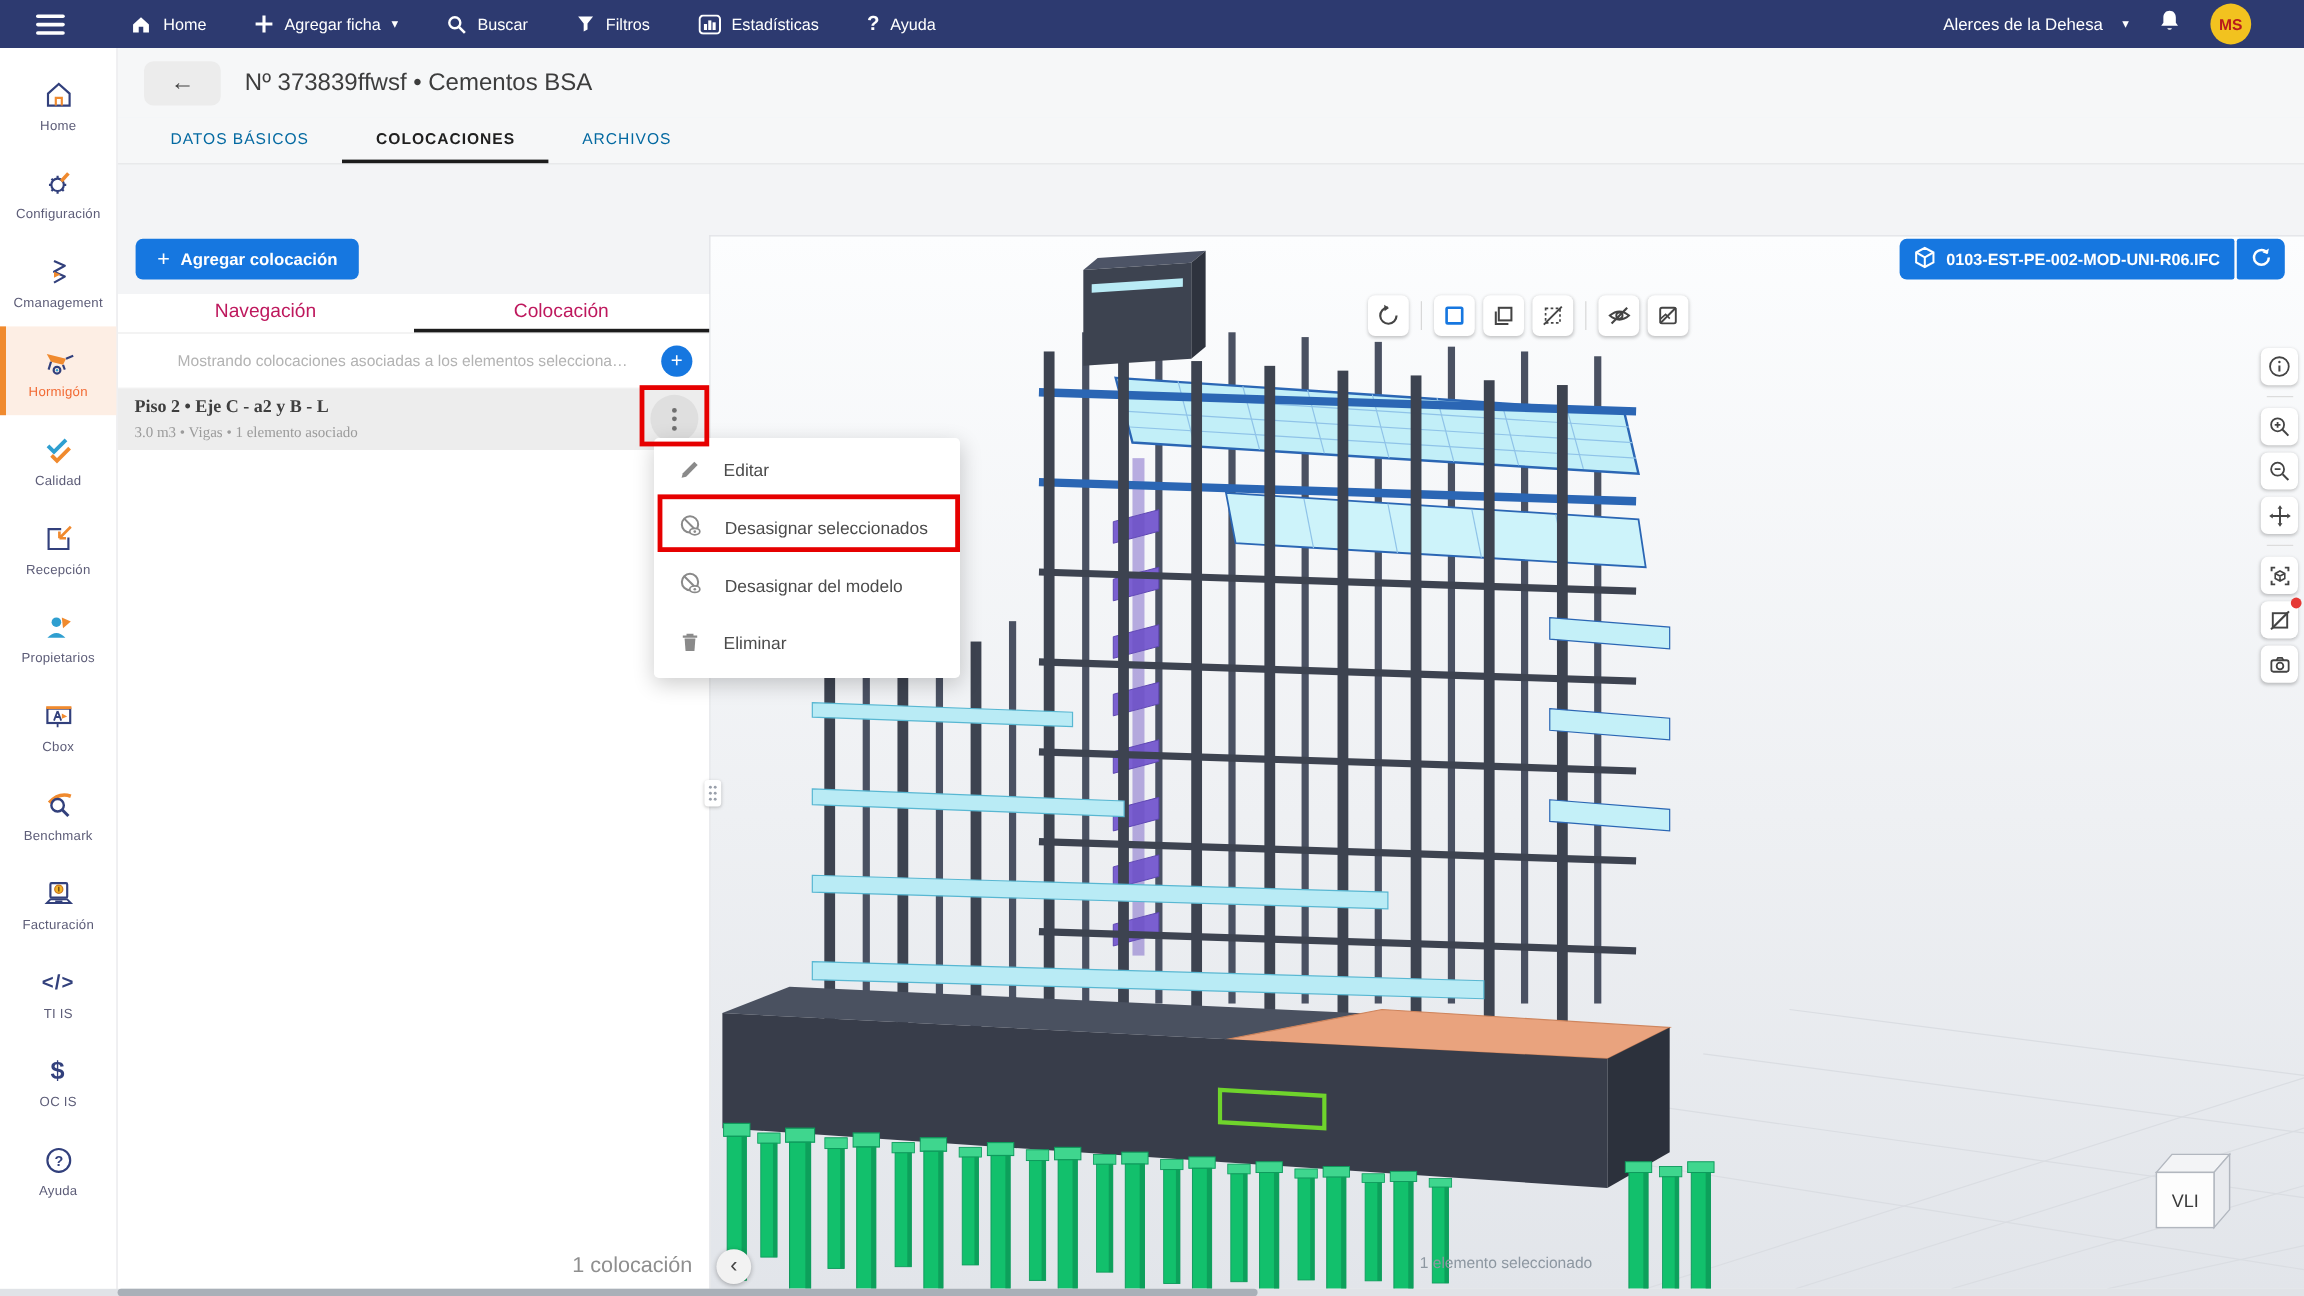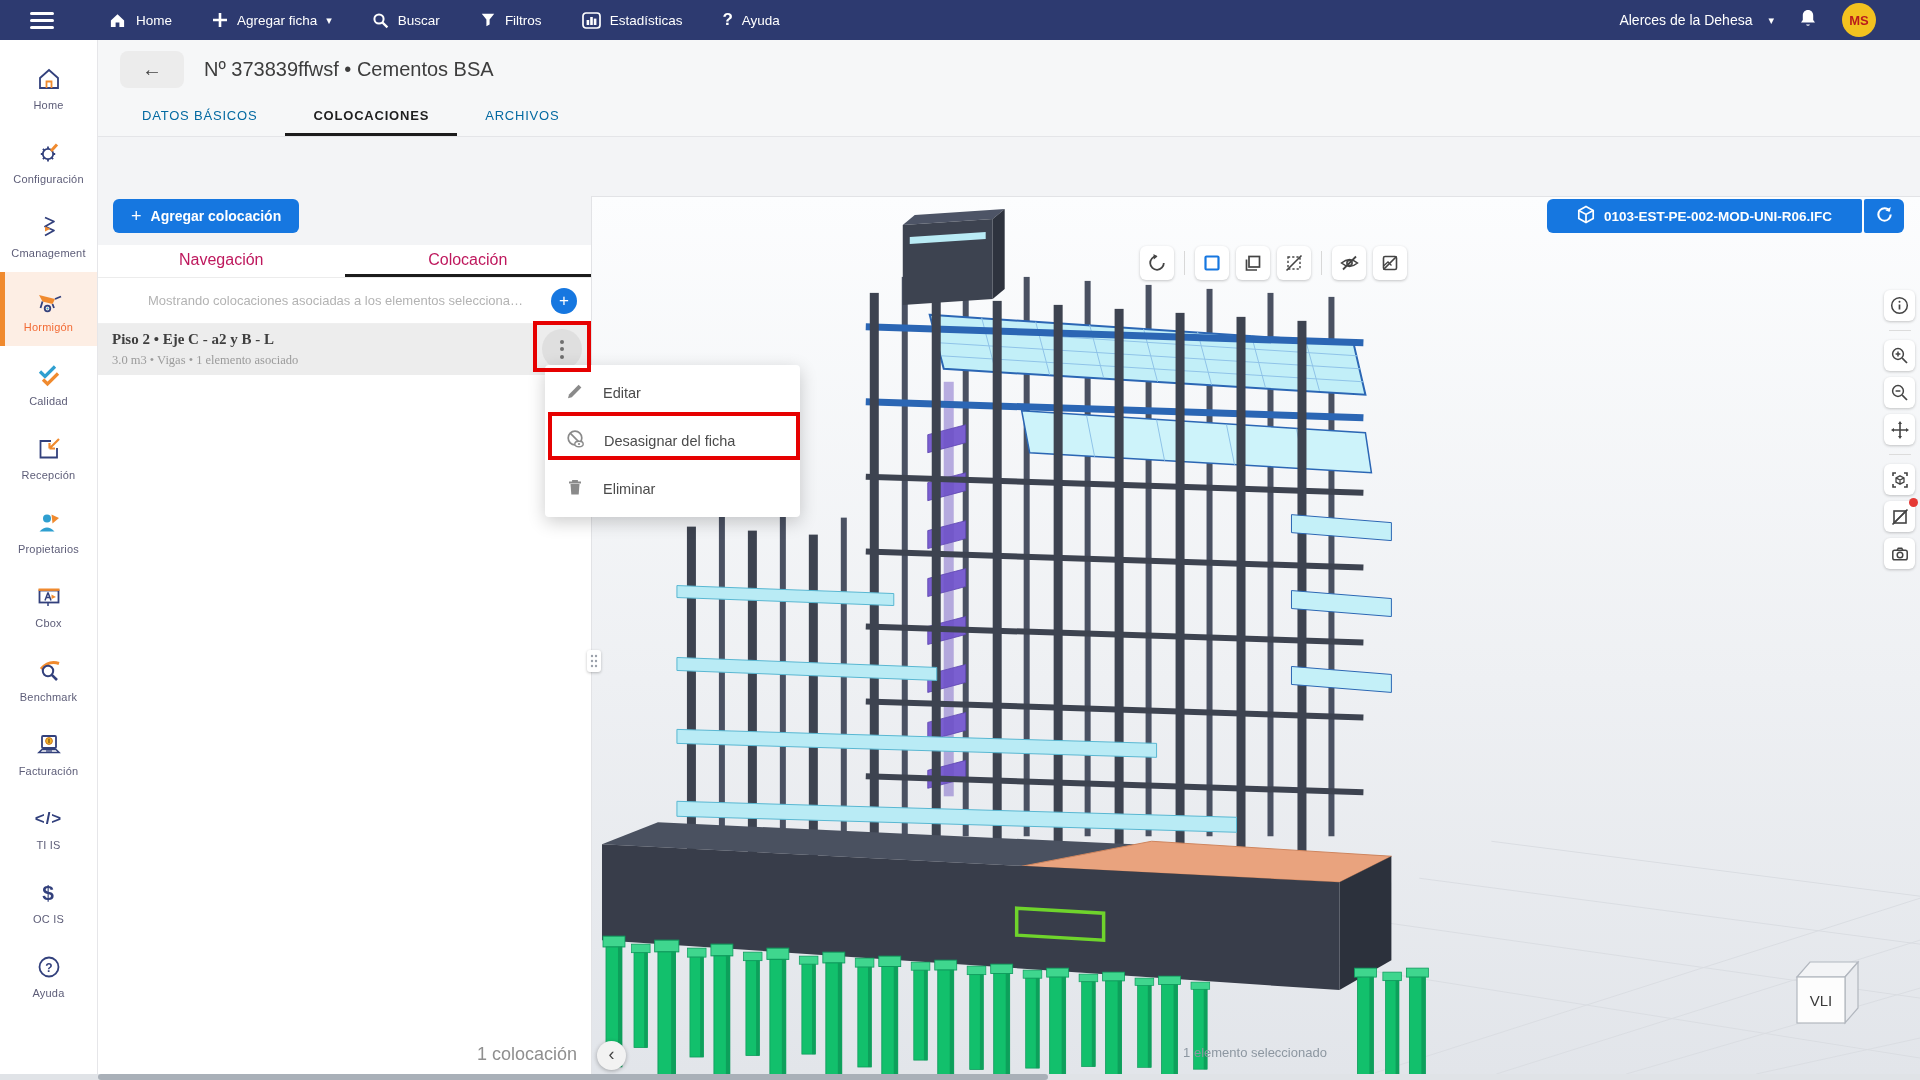--- a/index.html
+++ b/index.html
@@ -46,21 +46,21 @@
   .tab.active { color:#1f1f1f; font-weight:bold; border-bottom-color:#1c1c1c; }
 
   
   .btn-blue { position:absolute; height:34px; background:#1677e0; color:#fff; border:none; border-radius:6px;
               display:flex; align-items:center; gap:9px; font-size:14px; font-weight:bold; cursor:pointer;
               font-family:"Liberation Sans", sans-serif; z-index:15; }
   .add-btn { left:113px; top:199px; padding:0 18px; }
   .add-btn .plus { font-size:18px; font-weight:normal; }
   .ifc-group { position:absolute; right:16px; top:199px; display:flex; gap:2px; z-index:15; }
   .ifc-chip { height:34px; background:#1677e0; color:#fff; border:none; border-radius:6px 2px 2px 6px;
-              display:flex; align-items:center; gap:9px; padding:0 30px; font-size:13.5px; font-weight:bold; cursor:pointer; }
+              display:flex; align-items:center; gap:9px; padding:0 12px; font-size:13.5px; font-weight:bold; cursor:pointer; }
   .ifc-refresh { width:40px; height:34px; background:#1677e0; border:none; border-radius:2px 6px 6px 2px;
                  display:flex; align-items:center; justify-content:center; cursor:pointer; }
 
   
   .panel { position:absolute; left:98px; top:245px; width:493px; bottom:6px; background:#fff; z-index:12; }
   .ptabs { display:flex; height:33px; border-bottom:1px solid #ececec; }
   .ptab { flex:1; display:flex; align-items:center; justify-content:center; font-size:16px; color:#be185d;
           cursor:pointer; border-bottom:3px solid transparent; }
   .ptab.active { border-bottom-color:#1c1c1c; }
   .note-row { height:46px; display:flex; align-items:center; padding:0 14px; border-bottom:1px solid #efefef; }
@@ -635,21 +635,30 @@
           </svg></span>
       <span class="ctx-label">Editar</span>
     </div>
     <div class="ctx-item">
       <span><svg width="21" height="21" viewBox="0 0 21 21" fill="none">
             <circle cx="10" cy="9" r="6.8" stroke="#8a8a8a" stroke-width="1.7"></circle>
             <line x1="5.2" y1="4.2" x2="14.8" y2="13.8" stroke="#8a8a8a" stroke-width="1.7"></line>
             <ellipse cx="14" cy="15" rx="4.2" ry="2.7" stroke="#8a8a8a" stroke-width="1.4" fill="#fff"></ellipse>
             <circle cx="14" cy="15" r="1.1" fill="#8a8a8a"></circle>
           </svg></span>
-      <span class="ctx-label">Desasignar del ficha</span>
+      <span class="ctx-label">Desasignar seleccionados</span>
+    </div>
+    <div class="ctx-item">
+      <span><svg width="21" height="21" viewBox="0 0 21 21" fill="none">
+            <circle cx="10" cy="9" r="6.8" stroke="#8a8a8a" stroke-width="1.7"></circle>
+            <line x1="5.2" y1="4.2" x2="14.8" y2="13.8" stroke="#8a8a8a" stroke-width="1.7"></line>
+            <ellipse cx="14" cy="15" rx="4.2" ry="2.7" stroke="#8a8a8a" stroke-width="1.4" fill="#fff"></ellipse>
+            <circle cx="14" cy="15" r="1.1" fill="#8a8a8a"></circle>
+          </svg></span>
+      <span class="ctx-label">Desasignar del modelo</span>
     </div>
     <div class="ctx-item">
       <span><svg width="20" height="20" viewBox="0 0 20 20">
             <path d="M4 5.5 H16 M8 5.5 V4 H12 V5.5" stroke="#8a8a8a" stroke-width="1.8" fill="none"></path>
             <path d="M5.5 7 H14.5 L13.7 17.5 H6.3 Z" fill="#8a8a8a"></path>
           </svg></span>
       <span class="ctx-label">Eliminar</span>
     </div>
   </div>
 

